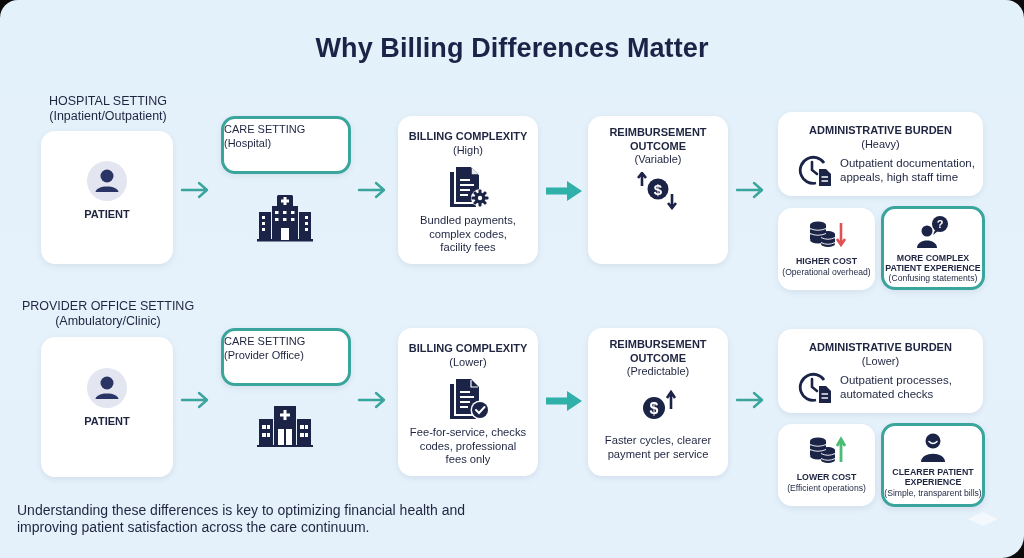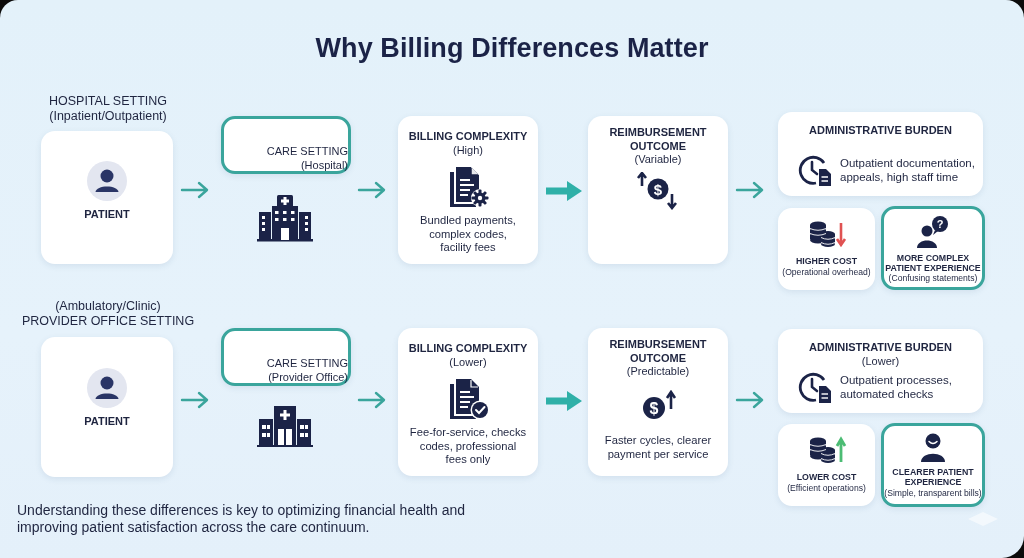--- a/index.html
+++ b/index.html
@@ -23,21 +23,21 @@
     box-shadow: 0 2px 6px rgba(40,80,120,0.10);
   }
   .card.teal { border: 3px solid #3aa59c; }
   .patient-card { width: 132px; height: 133px; }
   .avatar {
     position: absolute; left: 46px; width: 40px; height: 40px; border-radius: 50%;
     background: #e3e6f0;
   }
   .avatar svg { position: absolute; left: 0; top: 0; }
   .patient-label { position: absolute; width: 100%; text-align: center; font-size: 11px; font-weight: 700; color: #1f2540; }
-  .care-box { width: 130px; height: 58px; text-align: right; padding-top: 25px; font-size: 11px; line-height: 14px; color: #1f2540; }
+  .care-box { width: 130px; height: 58px; text-align: left; padding-top: 3px; font-size: 11px; line-height: 14px; color: #1f2540; }
   .care-box .h { font-weight: 400; }
   .bld { position: absolute; }
   .arrow { position: absolute; }
   .mid-card { width: 140px; height: 148px; text-align: center; font-size: 11px; color: #1f2540; }
   .mid-card .head { position: absolute; top: 14px; left: 0; width: 100%; line-height: 13.5px; }
   .mid-card .head .b { font-weight: 700; }
   .mid-card .desc { position: absolute; left: 0; width: 100%; line-height: 13.5px; font-size: 11.2px; }
   .mid-card .ico { position: absolute; left: 50%; transform: translateX(-50%); }
   .admin-card { width: 205px; height: 84px; font-size: 11px; color: #1f2540; }
   .admin-card .head { position: absolute; top: 12px; width: 100%; text-align: center; line-height: 13.5px; }
@@ -166,20 +166,21 @@
     </svg>
   </div>
 
   <svg class="arrow" style="left:735px; top:181px;" width="30" height="18">
     <path d="M2 9 H26 M19 2 L27 9 L19 16" stroke="#3aa59c" stroke-width="2.4" fill="none" stroke-linecap="round" stroke-linejoin="round"></path>
   </svg>
 
   <div class="card admin-card" style="left:778px; top:112px;">
     <div class="head">
       <div class="b">ADMINISTRATIVE BURDEN</div>
+      <div>(Heavy)</div>
     </div>
     <svg class="ico" width="36" height="32" viewBox="0 0 36 32">
       <path d="M26 8 A13 13 0 1 0 18 28" stroke="#1b2347" stroke-width="2.8" fill="none"></path>
       <path d="M14 7 V15 L19 19" stroke="#1b2347" stroke-width="2.6" fill="none" stroke-linecap="round"></path>
       <path d="M21 14 H28 L33 19 V31 H21 Z" fill="#1b2347"></path>
       <g stroke="#fff" stroke-width="1.4">
           <line x1="23.5" y1="22" x2="30" y2="22"></line>
           <line x1="23.5" y1="26" x2="30" y2="26"></line>
         </g>
     </svg>
@@ -224,22 +225,22 @@
       <circle cx="25" cy="9" r="8" fill="#1b2347"></circle>
       <path d="M20 15 L18 20 L23 16 Z" fill="#1b2347"></path>
       <text x="25" y="13" text-anchor="middle" font-family="Liberation Sans, sans-serif" font-weight="700" font-size="11" fill="#fff">?</text>
     </svg>
     <div class="t b" style="top:44px;">MORE COMPLEX</div>
     <div class="t b" style="top:54px;">PATIENT EXPERIENCE</div>
     <div class="t" style="top:64px;">(Confusing statements)</div>
   </div>
 
   <div class="row-label" style="left:14px; top:299px; width:188px;">
+    <div>PROVIDER OFFICE SETTING</div>
     <div>(Ambulatory/Clinic)</div>
-    <div>PROVIDER OFFICE SETTING</div>
   </div>
 
   <div class="card patient-card" style="left:41px; top:337px; height:140px;">
     <div class="avatar" style="top:31px;">
       <svg width="40" height="40" viewBox="0 0 40 40">
           <circle cx="20" cy="15" r="6.5" fill="#2a3566"></circle>
           <path d="M8.5 31 C9 23.5 31 23.5 31.5 31 Z" fill="#2a3566"></path>
         </svg>
     </div>
     <div class="patient-label" style="top:78px;">PATIENT</div>

